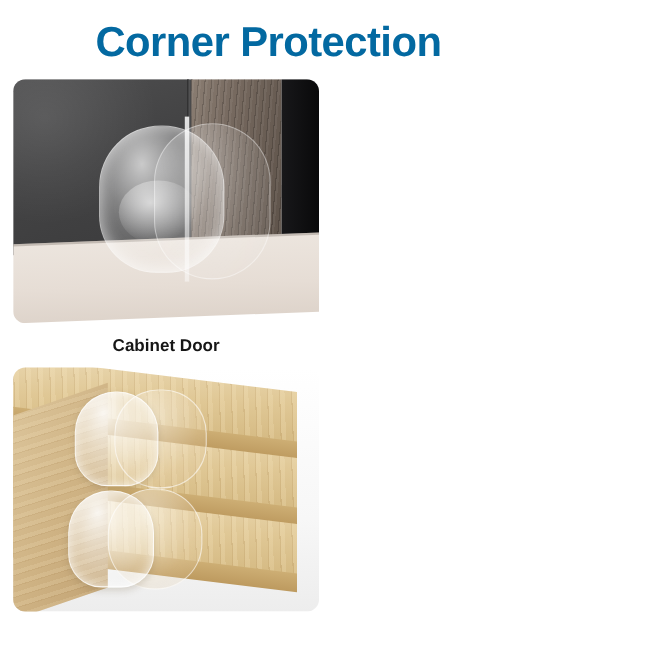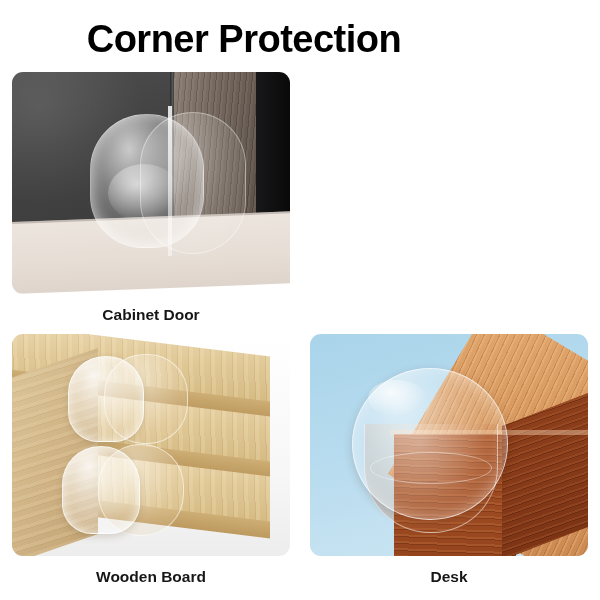--- a/index.html
+++ b/index.html
@@ -12,21 +12,21 @@
   }
   .page{position:relative;width:600px;height:600px;}
 
   
   .title{
     position:absolute;left:0;top:16px;width:488px;
     text-align:center;
     font-size:38px;
     font-weight:700;
     letter-spacing:-0.5px;
-    color:#000000;
+    color:#0369a1;
     line-height:46px;
     white-space:nowrap;
   }
 
   
   .grid{position:absolute;left:12px;top:72px;width:576px;height:518px;}
   .cell{position:absolute;width:242px;}
   .cell.c1{left:0;top:0;}
   .cell.c2{left:298px;top:0;}
   .cell.c3{left:0;top:262px;}
@@ -211,32 +211,17 @@
           </div>
         <div class="board b3">
             <div class="front"></div>
           </div>
         <div class="layer p3-side"></div>
         <div class="layer p3-g1b"></div>
         <div class="layer p3-g1"></div>
         <div class="layer p3-g2b"></div>
         <div class="layer p3-g2"></div>
       </div>
-      <div class="caption">Wooden Board</div>
     </div>
 
-    <div class="cell c4">
-      <div class="photo">
-        <div class="layer p4-bg"></div>
-        <div class="layer p4-top"></div>
-        <div class="layer p4-front"></div>
-        <div class="layer p4-side"></div>
-        <div class="layer p4-lip"></div>
-        <div class="layer p4-guardb"></div>
-        <div class="layer p4-guard"></div>
-        <div class="layer p4-ring"></div>
-        <div class="layer p4-spec"></div>
-      </div>
-      <div class="caption">Desk</div>
-    </div>
 
   </div>
 </div>
 
 </body></html>

